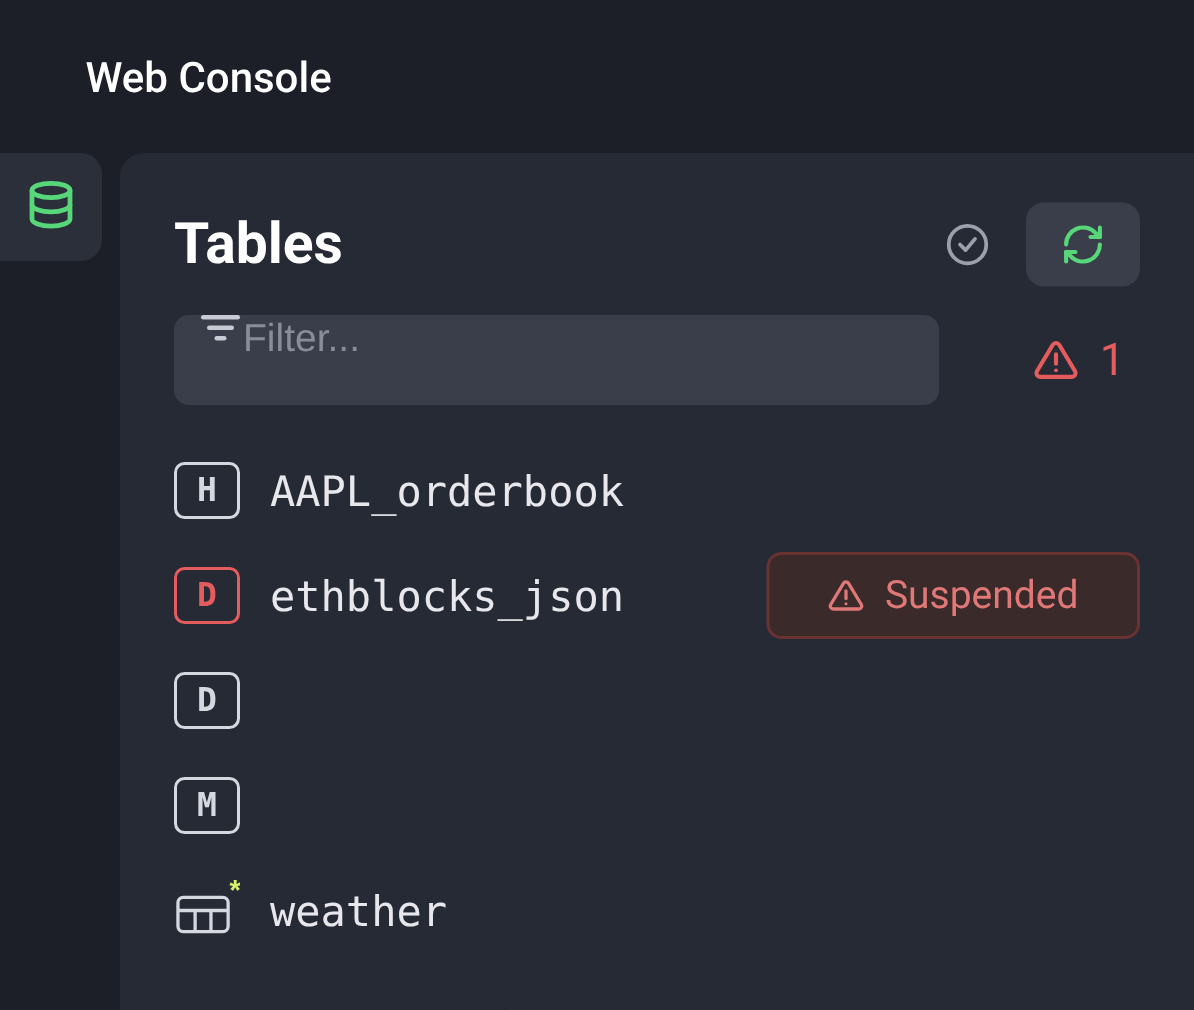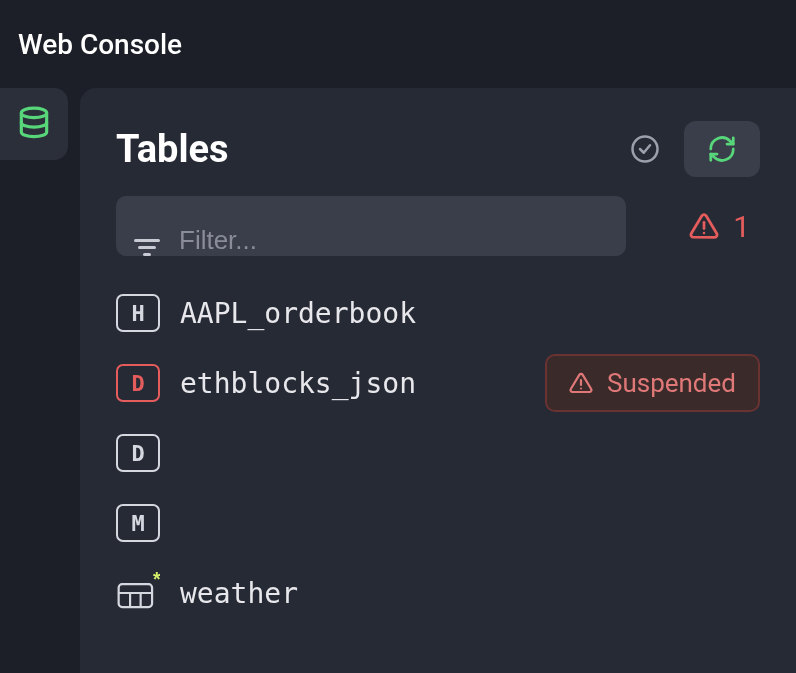--- a/index.html
+++ b/index.html
@@ -5,24 +5,25 @@
     * { box-sizing: border-box; margin: 0; padding: 0; }
     body {
       width: 796px;
       height: 673px;
       background: #1c1f27;
       font-family: -apple-system, BlinkMacSystemFont, "Segoe UI", Roboto, sans-serif;
       color: #e8e8ec;
       overflow: hidden;
     }
     .header {
-      height: 88px;
+      height: 102px;
       display: flex;
       align-items: center;
       padding-left: 18px;
+      margin-left: 39px;
     }
     .header-title {
       font-size: 28px;
       font-weight: 500;
       color: #ffffff;
     }
     .layout {
       display: flex;
       height: calc(100% - 88px);
     }
@@ -89,23 +90,23 @@
       gap: 30px;
       margin-top: 10px;
       margin-bottom: 22px;
     }
     .filter-box {
       flex: 0 0 510px;
       height: 60px;
       background: #3a3e4a;
       border-radius: 10px;
       display: flex;
-      align-items: flex-end;
+      align-items: flex-start;
       padding: 0 18px;
-      gap: 19px;
+      gap: 2px;
     }
     .filter-input {
       flex: 1;
       background: transparent;
       border: none;
       outline: none;
       color: #e8e8ec;
       font-size: 26px;
     }
     .filter-input::placeholder { color: #8a8d99; }
@@ -160,21 +161,21 @@
       text-align: center;
     }
     .status-pill {
       margin-left: auto;
       display: flex;
       align-items: center;
       gap: 14px;
       border: 2px solid #6b3232;
       background: #3a2a2a;
       border-radius: 10px;
-      padding: 12px 22px;
+      padding: 12px 39px;
       color: #e07878;
       font-size: 26px;
     }
     .filter-icon-lines {
       display: flex;
       flex-direction: column;
       align-items: center;
       gap: 4px;
     }
     .filter-icon-lines span {

